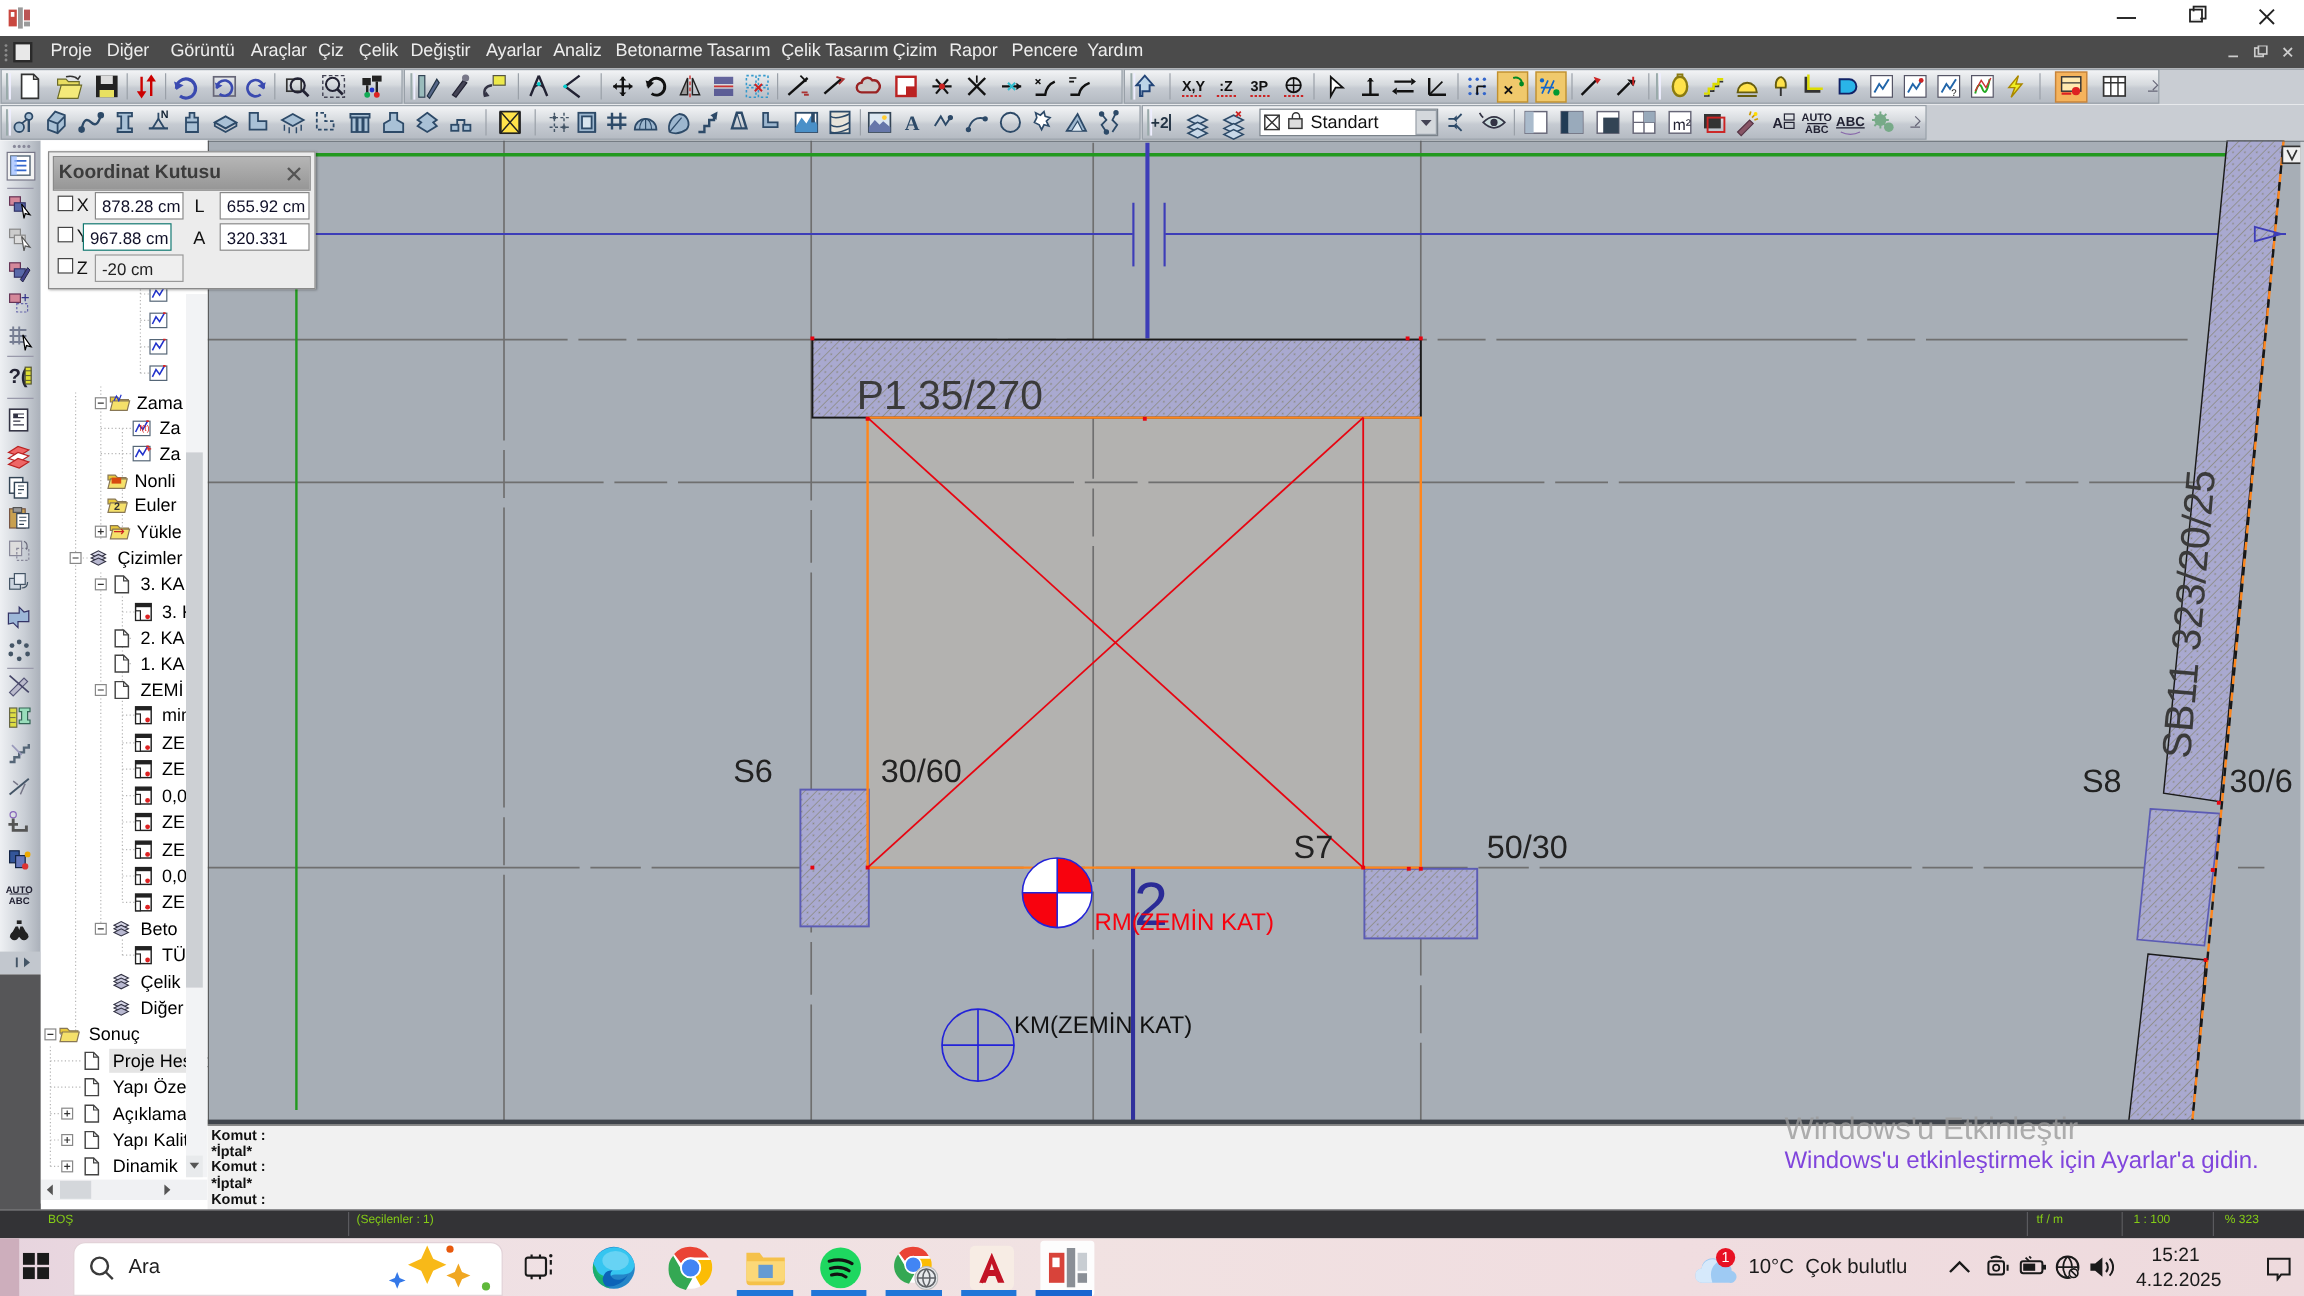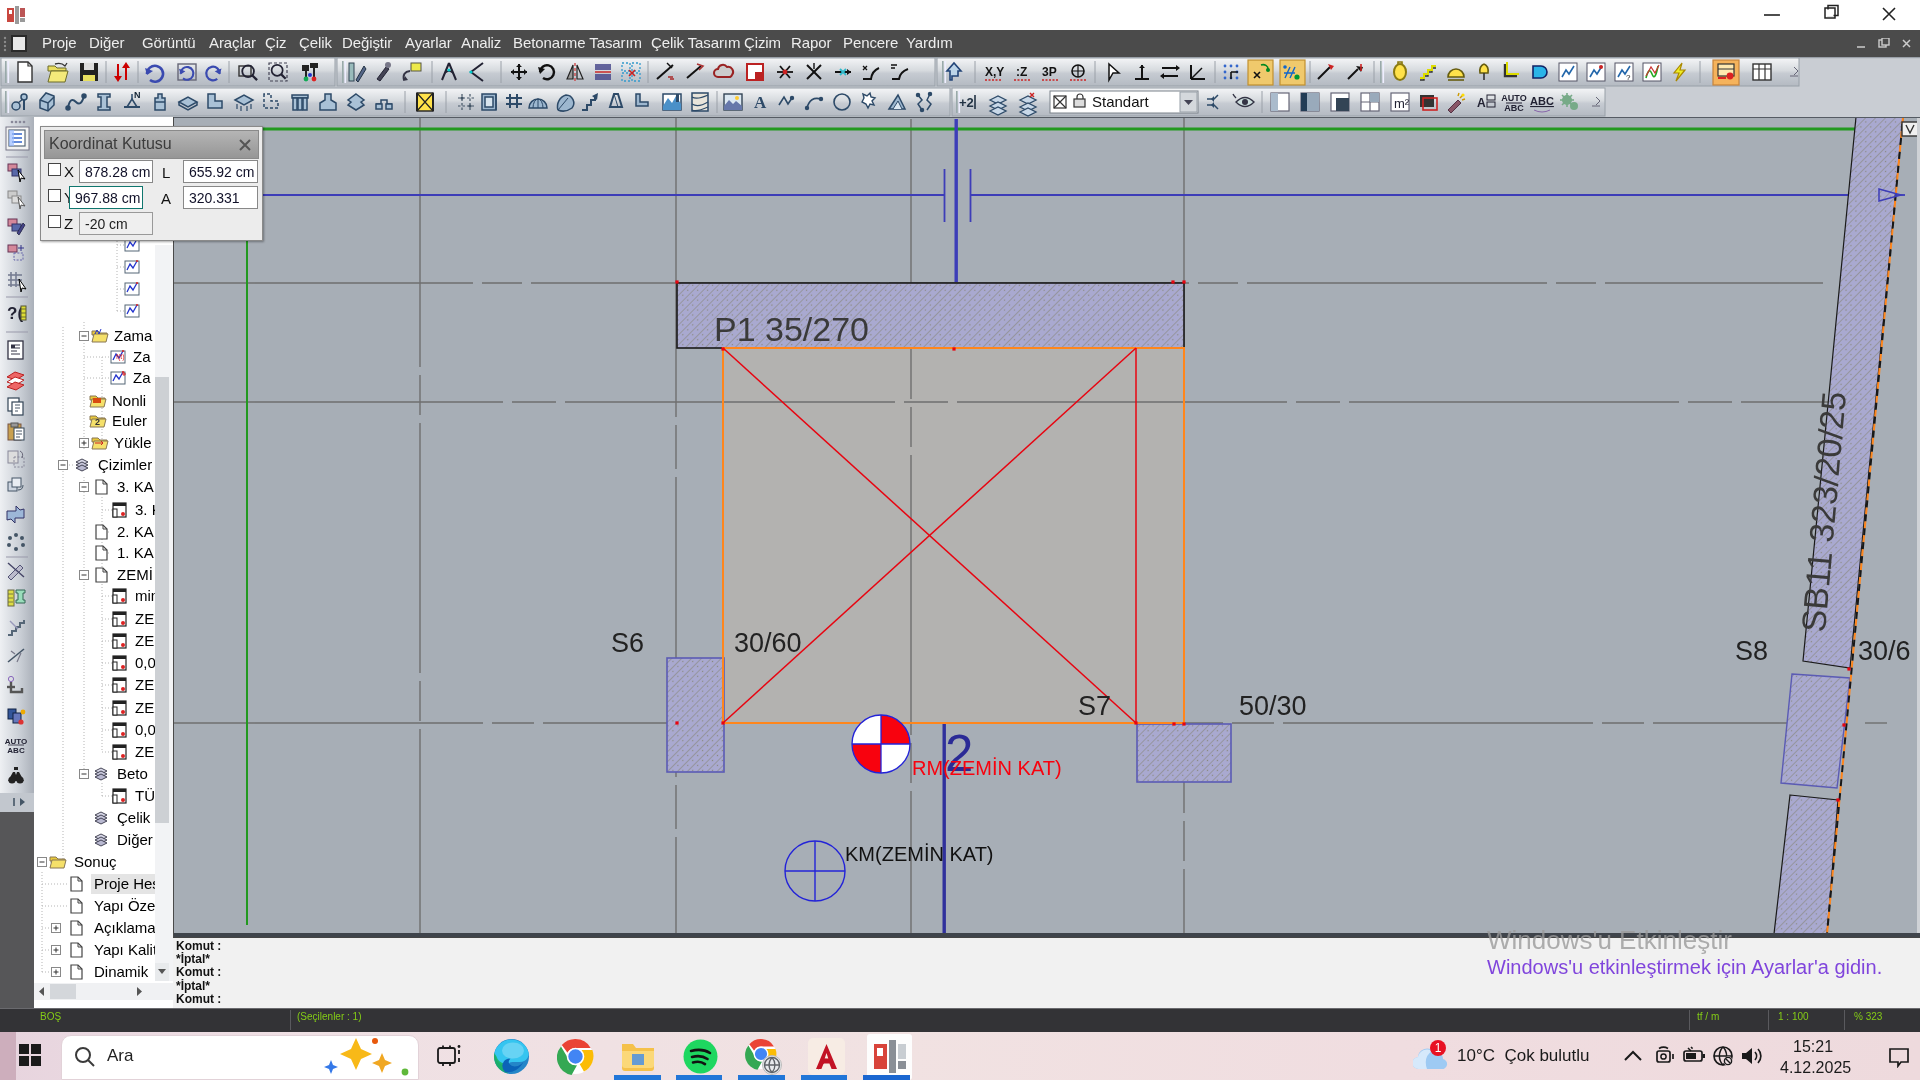--- a/index.html
+++ b/index.html
@@ -1026,21 +1026,21 @@
     <path d="M1722 78 h10" stroke="#3d3db8" stroke-width="1.8"></path>
 <rect x="1729" y="5" width="16" height="14" fill="#f0f0f0" stroke="#333" stroke-width="1.4"></rect>
 <path d="M1733 8 l4 8 4 -8" fill="none" stroke="#333" stroke-width="1.4"></path>
 <rect x="1744" y="0" width="3" height="820" fill="#cfd2d6"></rect>
 <rect x="0" y="0" width="1747" height="1" fill="#555b63"></rect>
 <rect x="0" y="816" width="1747" height="4" fill="#3f444b"></rect>
 <rect x="0" y="0" width="1" height="820" fill="#4a4a4a"></rect>
 </svg>
 <div class="abs" id="koord">
   <div class="abs" style="left:3px;top:3px;width:215px;height:29px;background:linear-gradient(180deg,#b5b5b5,#969696);border:1px solid #8a8a8a">
-    <span class="abs" style="left:4px;top:4px;font-size:16px;font-weight:normal;color:#3c3c3c">Koordinat Kutusu</span>
+    <span class="abs" style="left:4px;top:4px;font-size:16px;font-weight:bold;color:#3c3c3c">Koordinat Kutusu</span>
     <svg class="abs" style="right:6px;top:7px" width="14" height="14">
         <path d="M2 2 L12 12 M12 2 L2 12" stroke="#555" stroke-width="2"></path>
       </svg>
   </div>
   <div class="abs" style="left:7px;top:36px;width:13px;height:13px;background:#fff;border:1px solid #444"></div>
   <span class="abs" style="left:23px;top:36px;font-size:15px;color:#111">X</span>
   <div class="abs" style="left:38px;top:33px;width:74px;height:23px;background:#fff;border:1px solid #888;font-size:14px;color:#101028;padding:3px 0 0 5px">878.28 cm</div>
   <span class="abs" style="left:121px;top:37px;font-size:15px;color:#111">L</span>
   <div class="abs" style="left:142px;top:33px;width:75px;height:23px;background:#fff;border:1px solid #888;font-size:14px;color:#101028;padding:3px 0 0 5px">655.92 cm</div>
   <div class="abs" style="left:7px;top:62px;width:13px;height:13px;background:#fff;border:1px solid #444"></div>

